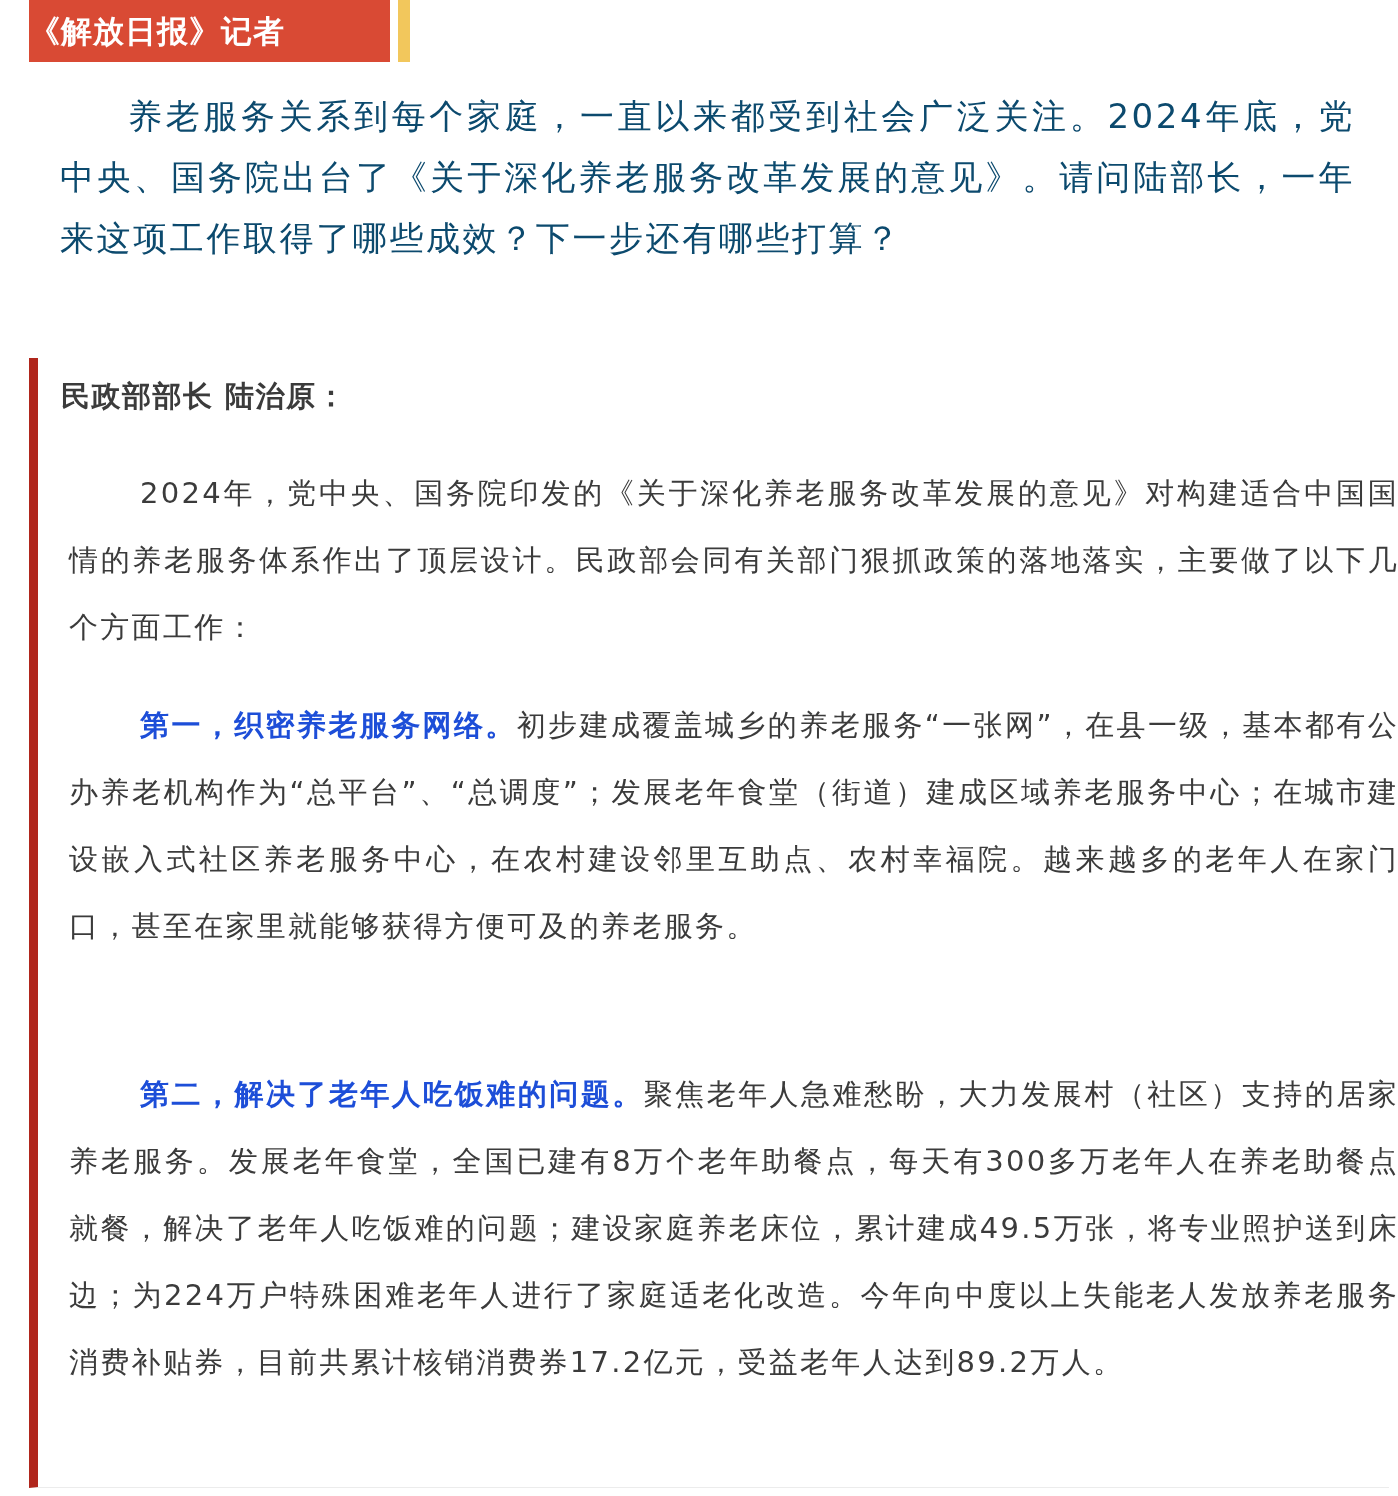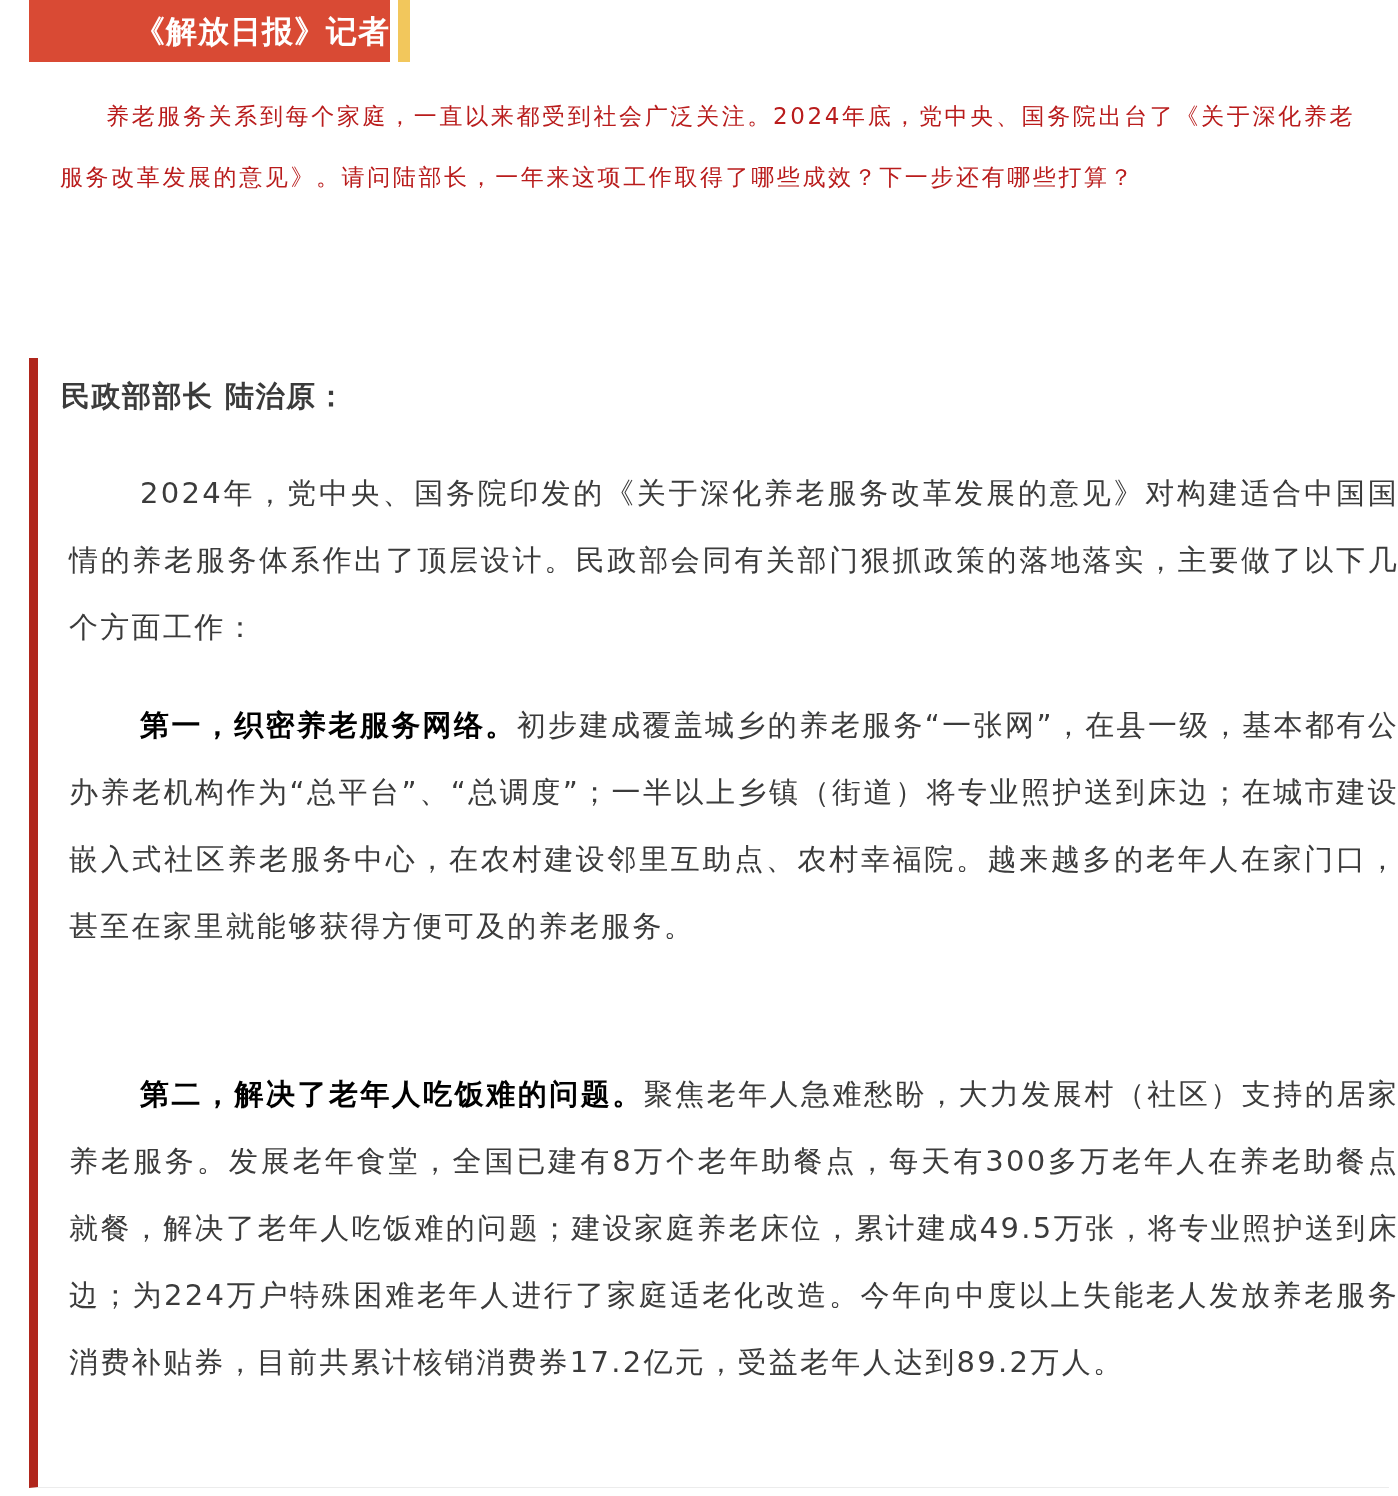--- a/index.html
+++ b/index.html
@@ -5,69 +5,69 @@
   html, body { margin: 0; padding: 0; background: #ffffff; }
   body {
     width: 1398px; height: 1496px; position: relative; overflow: hidden;
     font-family: "DejaVu Sans", "Liberation Sans", sans-serif;
     color: #3b3b3b;
   }
   .q-header { position: absolute; left: 29px; top: 0; height: 62px; display: flex; }
   .q-label {
     background: #d94a34; color: #ffffff; font-weight: bold;
     font-size: 31px; line-height: 62px; height: 62px;
-    width: 361px; text-align: right; letter-spacing: 1px;
+    width: 361px; text-align: left; letter-spacing: 1px;
   }
   .q-accent { width: 12px; height: 62px; background: #f2c75c; margin-left: 8px; }
   .q-box {
     position: absolute; left: 29px; top: 35px; width: 1354px; height: 250px;
     background: #fcf6f5; z-index: -1;
   }
   .q-text {
     position: absolute; left: 60px; top: 86px; width: 1295px;
-    font-size: 23px; line-height: 61px; letter-spacing: 2.6px;
-    text-indent: 2em; text-align: justify; color: #b91c1c;
+    font-size: 34px; line-height: 61px; letter-spacing: 2.6px;
+    text-indent: 2em; text-align: justify; color: #0c4a6e;
   }
   .answer {
     position: absolute; left: 29px; top: 358px; width: 1360px; height: 1130px;
     border-left: 9px solid #b0261c; border-bottom: 1px solid #ececec;
     box-sizing: border-box;
     padding-left: 18px;
   }
   .speaker {
     position: absolute; left: 23px; top: 14px;
     font-size: 29px; font-weight: bold; color: #3b3b3b; letter-spacing: 1.5px; line-height: 48px;
   }
   .para {
     position: absolute; left: 23px; width: 1330px;
     font-size: 29px; line-height: 67px; letter-spacing: 2.3px;
     text-indent: 2.45em; text-align: justify; color: #3b3b3b; margin-left: 8px;
   }
   .p1 { top: 102px; }
   .p2 { top: 334px; }
   .p3 { top: 703px; }
-  .hl { color: #000000; font-weight: bold; }
+  .hl { color: #1d4ed8; font-weight: bold; }
 </style>
 </head>
 <body>
 
 <div class="q-box"></div>
 <div class="q-header">
   <div class="q-label">《解放日报》记者</div>
   <div class="q-accent"></div>
 </div>
 <div class="q-text">养老服务关系到每个家庭，一直以来都受到社会广泛关注。2024年底，党中央、国务院出台了《关于深化养老服务改革发展的意见》。请问陆部长，一年来这项工作取得了哪些成效？下一步还有哪些打算？</div>
 
 <div class="answer">
   <div class="speaker">民政部部长 陆治原：</div>
 
   <div class="para p1">
     <span>2024年，党中央、国务院印发的《关于深化养老服务改革发展的意见》对构建适合中国国情的养老服务体系作出了顶层设计。民政部会同有关部门狠抓政策的落地落实，主要做了以下几个方面工作：</span>
   </div>
 
   <div class="para p2">
-    <span class="hl">第一，织密养老服务网络。</span><span>初步建成覆盖城乡的养老服务“一张网”，在县一级，基本都有公办养老机构作为“总平台”、“总调度”；一半以上乡镇（街道）将专业照护送到床边；在城市建设嵌入式社区养老服务中心，在农村建设邻里互助点、农村幸福院。越来越多的老年人在家门口，甚至在家里就能够获得方便可及的养老服务。</span>
+    <span class="hl">第一，织密养老服务网络。</span><span>初步建成覆盖城乡的养老服务“一张网”，在县一级，基本都有公办养老机构作为“总平台”、“总调度”；发展老年食堂（街道）建成区域养老服务中心；在城市建设嵌入式社区养老服务中心，在农村建设邻里互助点、农村幸福院。越来越多的老年人在家门口，甚至在家里就能够获得方便可及的养老服务。</span>
   </div>
 
   <div class="para p3">
     <span class="hl">第二，解决了老年人吃饭难的问题。</span><span>聚焦老年人急难愁盼，大力发展村（社区）支持的居家养老服务。发展老年食堂，全国已建有8万个老年助餐点，每天有300多万老年人在养老助餐点就餐，解决了老年人吃饭难的问题；建设家庭养老床位，累计建成49.5万张，将专业照护送到床边；为224万户特殊困难老年人进行了家庭适老化改造。今年向中度以上失能老人发放养老服务消费补贴券，目前共累计核销消费券17.2亿元，受益老年人达到89.2万人。</span>
   </div>
 </div>
 
 </body></html>

